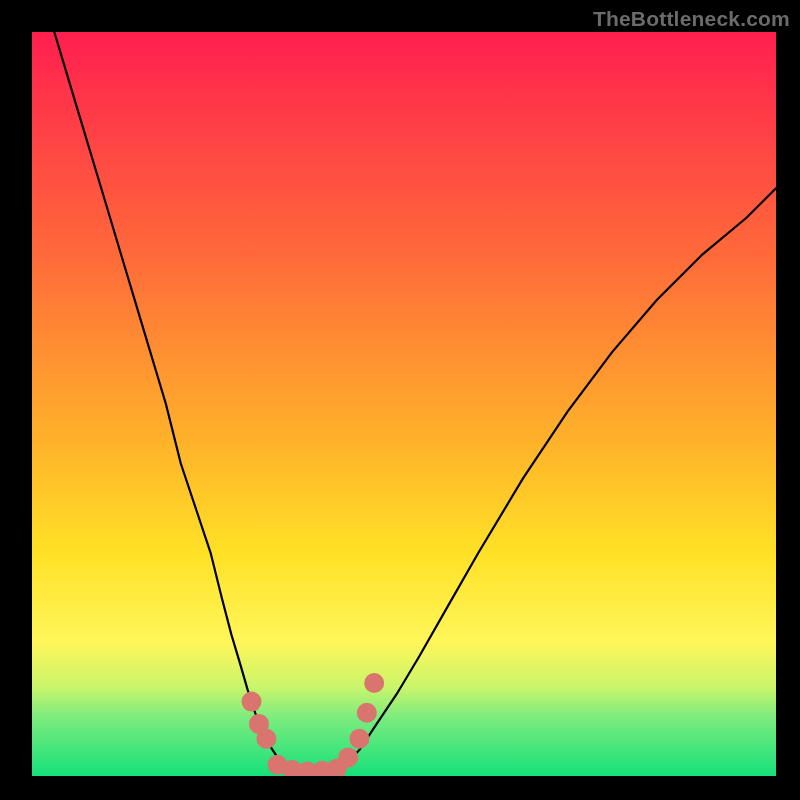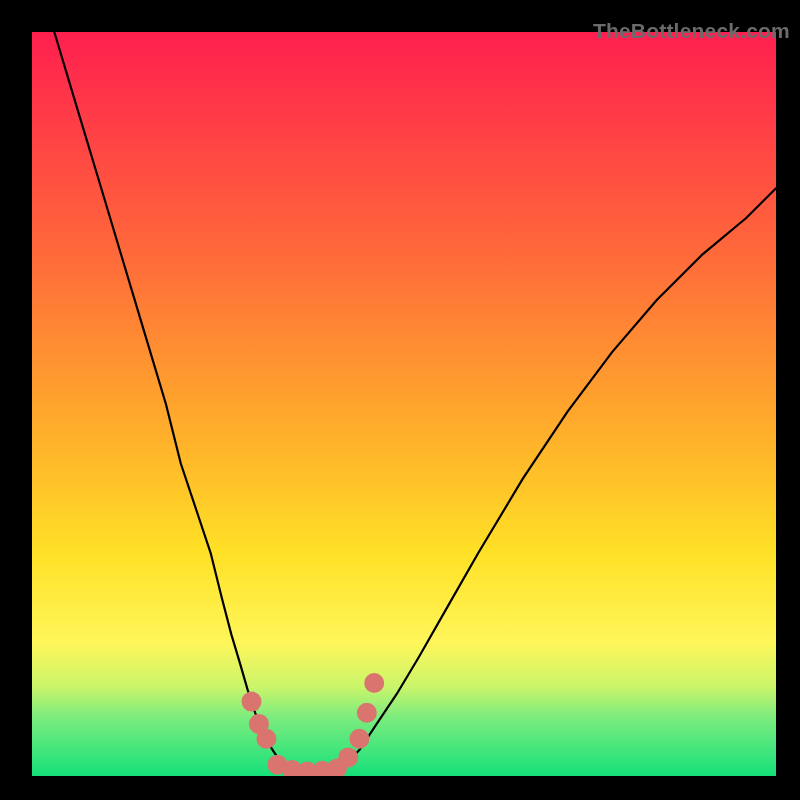--- a/index.html
+++ b/index.html
@@ -65,14 +65,14 @@
       <circle cx="292.4" cy="770.0" r="10" fill="#d9746f" clip-path="url(#plotclip)"></circle>
       <circle cx="307.3" cy="771.5" r="10" fill="#d9746f" clip-path="url(#plotclip)"></circle>
       <circle cx="322.2" cy="770.8" r="10" fill="#d9746f" clip-path="url(#plotclip)"></circle>
       <circle cx="337.0" cy="768.6" r="10" fill="#d9746f" clip-path="url(#plotclip)"></circle>
       <circle cx="348.2" cy="757.4" r="10" fill="#d9746f" clip-path="url(#plotclip)"></circle>
       <circle cx="359.4" cy="738.8" r="10" fill="#d9746f" clip-path="url(#plotclip)"></circle>
       <circle cx="366.8" cy="712.8" r="10" fill="#d9746f" clip-path="url(#plotclip)"></circle>
       <circle cx="374.2" cy="683.0" r="10" fill="#d9746f" clip-path="url(#plotclip)"></circle>
     </svg>
 
-  <div class="watermark" id="wm" style="color: rgb(107, 107, 107); font-size: 21px; top: 19px; right: 10px;">TheBottleneck.com</div>
+  <div class="watermark" id="wm" style="color: rgb(107, 107, 107); font-size: 21px; top: 7px; right: 10px;">TheBottleneck.com</div>
 </div>
 
 </body></html>

